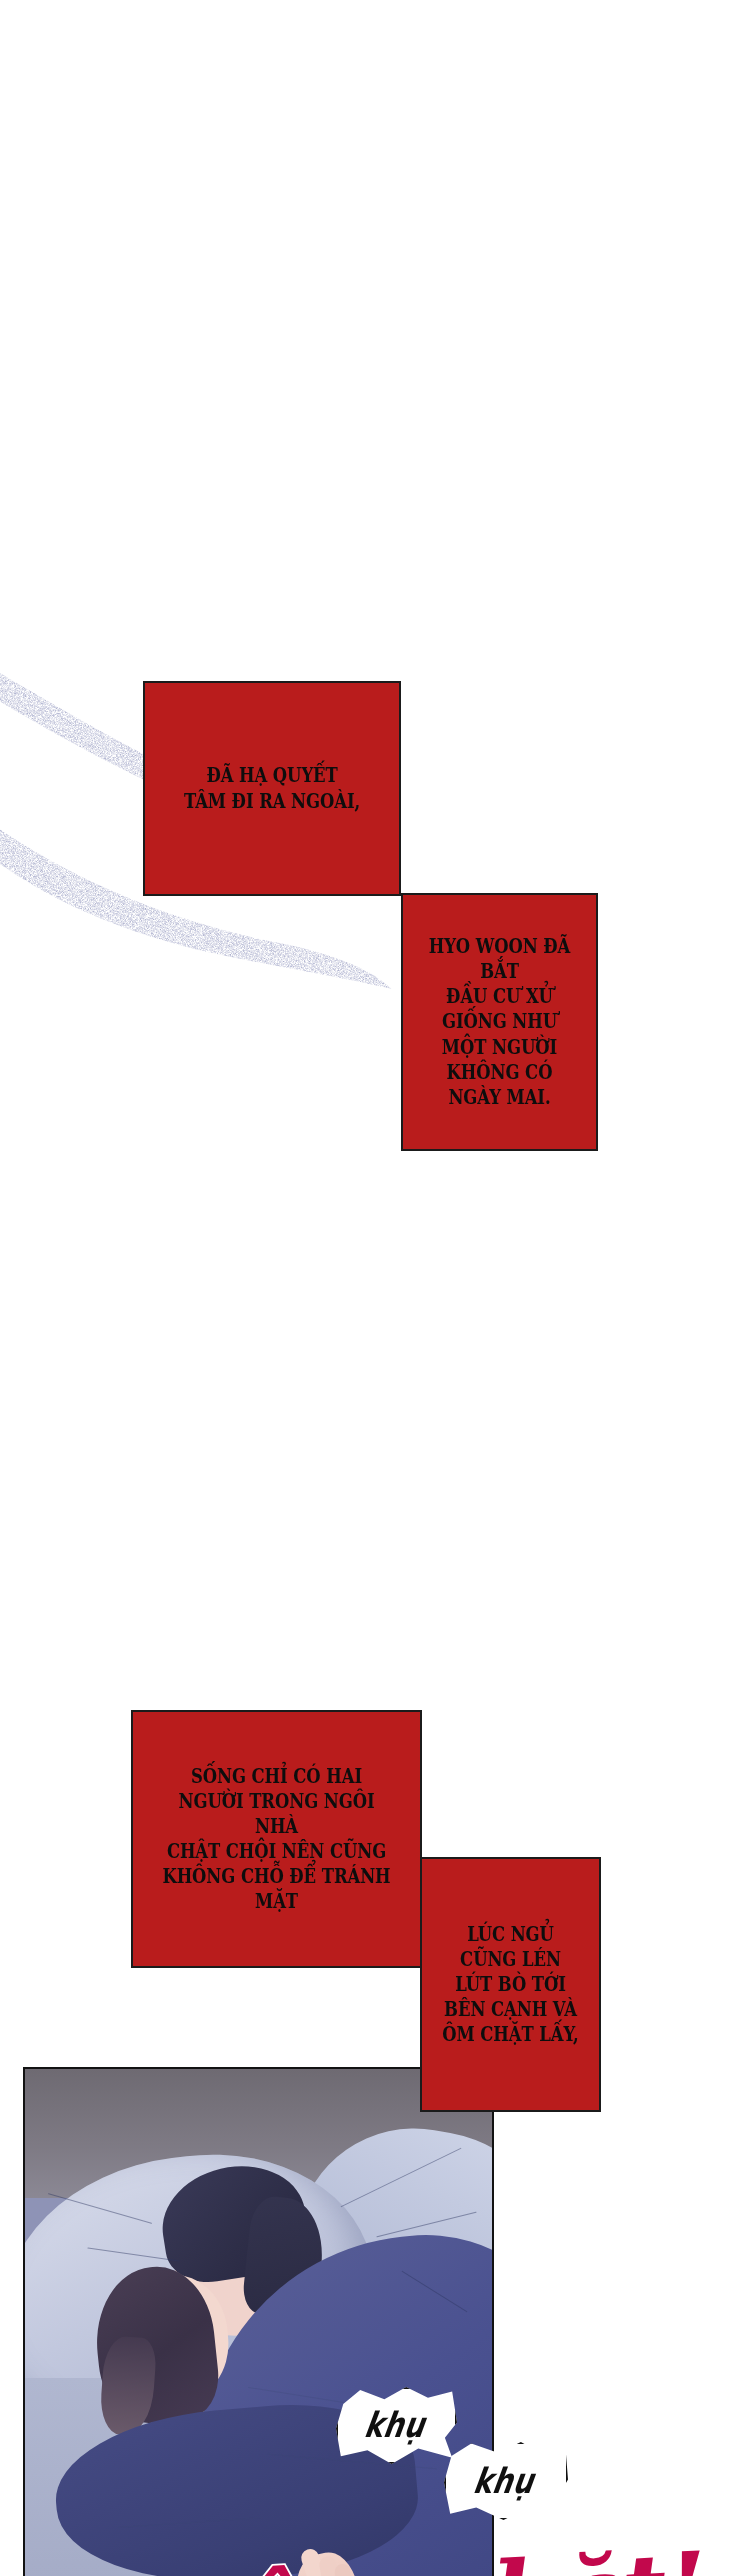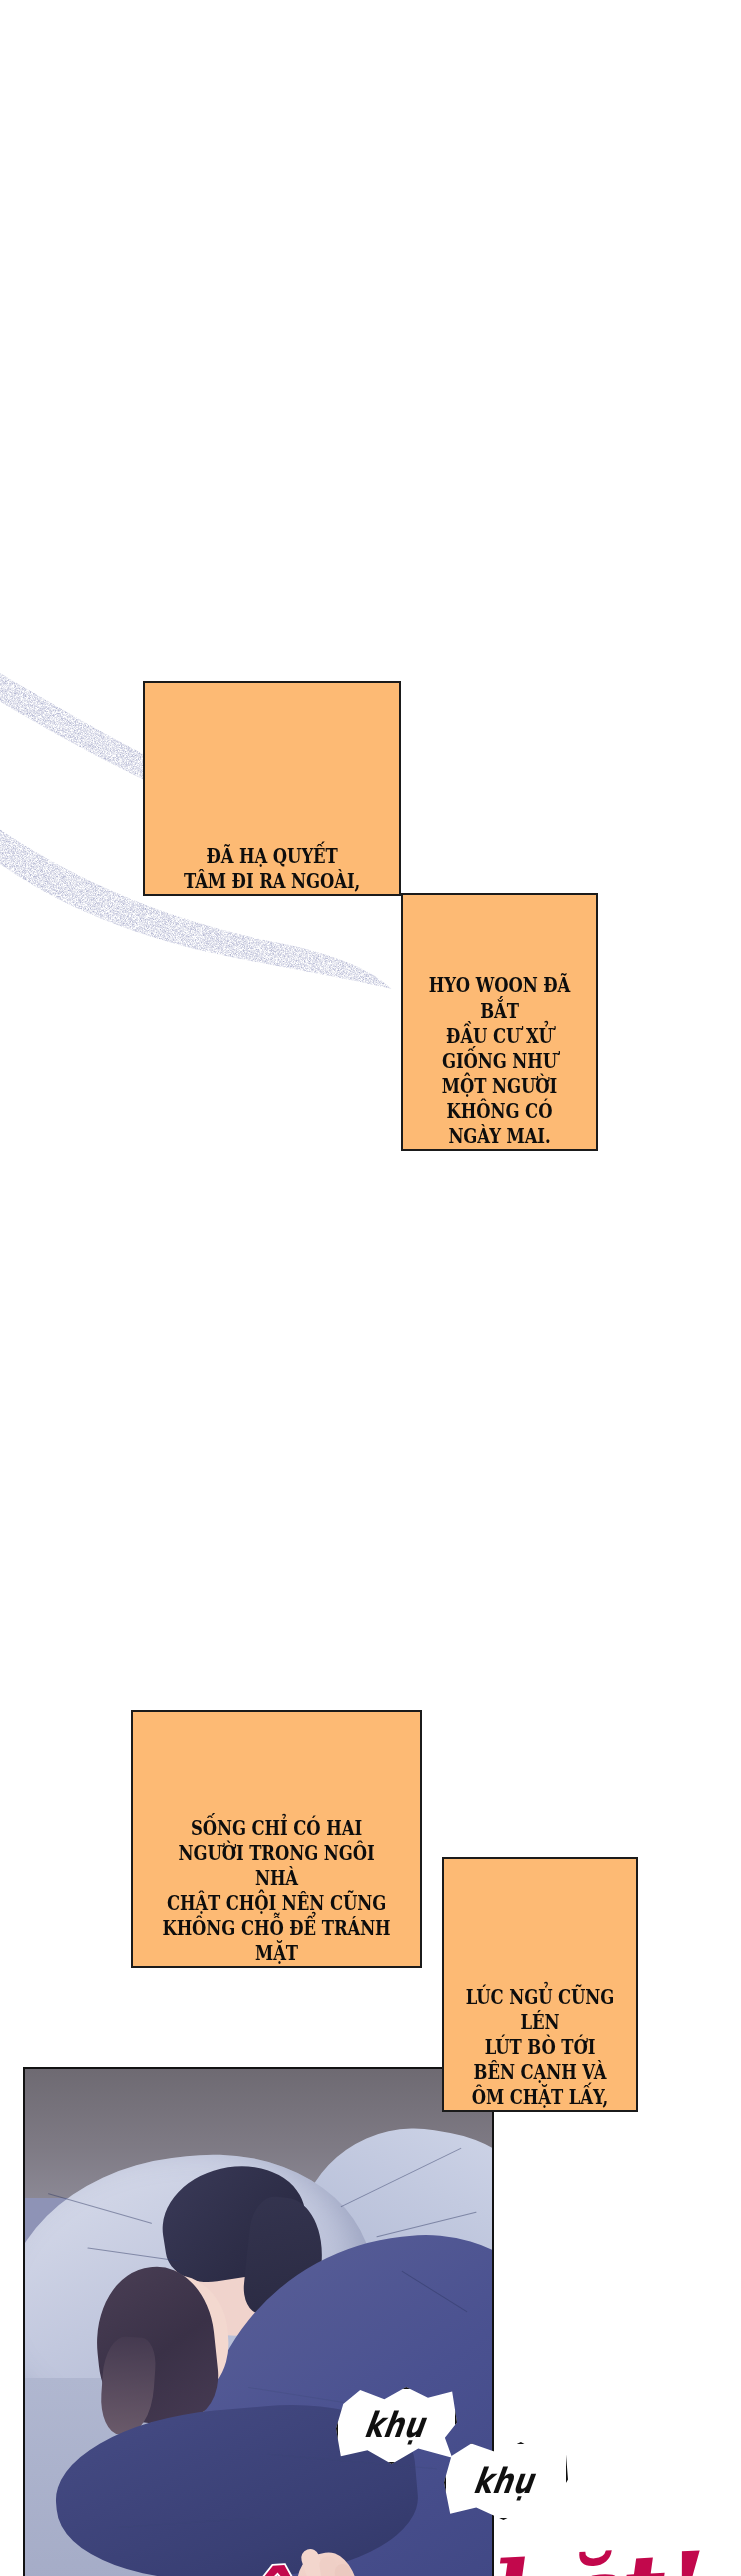--- a/index.html
+++ b/index.html
@@ -11,23 +11,23 @@
 
   
   #swirl-layer{
     position:absolute; left:0; top:634px; width:392px; height:422px;
     pointer-events:none; z-index:1;
   }
 
   
   .caption-box{
     position:absolute;
-    background:#fdba74;
+    background:#b91c1c;
     border:2.1px solid #1b1b1b;
-    display:flex; align-items:flex-end; justify-content:center;
+    display:flex; align-items:center; justify-content:center;
     text-align:center;
     z-index:5;
   }
   .caption-text{
     font-family:"DejaVu Serif", serif;
     font-weight:700;
     color:#0d0d0d;
     letter-spacing:-0.1px;
     line-height:1.28;
     transform:scaleX(0.84);
@@ -38,21 +38,21 @@
 
   #caption-box-1{ left:143px; top:681px; width:258px; height:215px; }
   #caption-box-1 .caption-text{ font-size:19.6px; }
 
   #caption-box-2{ left:401px; top:893px; width:197px; height:258px; }
   #caption-box-2 .caption-text{ font-size:19.6px; }
 
   #caption-box-3{ left:131px; top:1710px; width:291px; height:258px; }
   #caption-box-3 .caption-text{ font-size:19.6px; }
 
-  #caption-box-4{ left:442px; top:1857px; width:196px; height:255px; }
+  #caption-box-4{ left:420px; top:1857px; width:181px; height:255px; }
   #caption-box-4 .caption-text{ font-size:19.6px; }
 
   
   #illustration-panel{
     position:absolute; left:23px; top:2067px; width:471px; height:736px;
     border:2.6px solid #121212;
     overflow:hidden;
     z-index:4;
     background:#8e93b6;
   }

